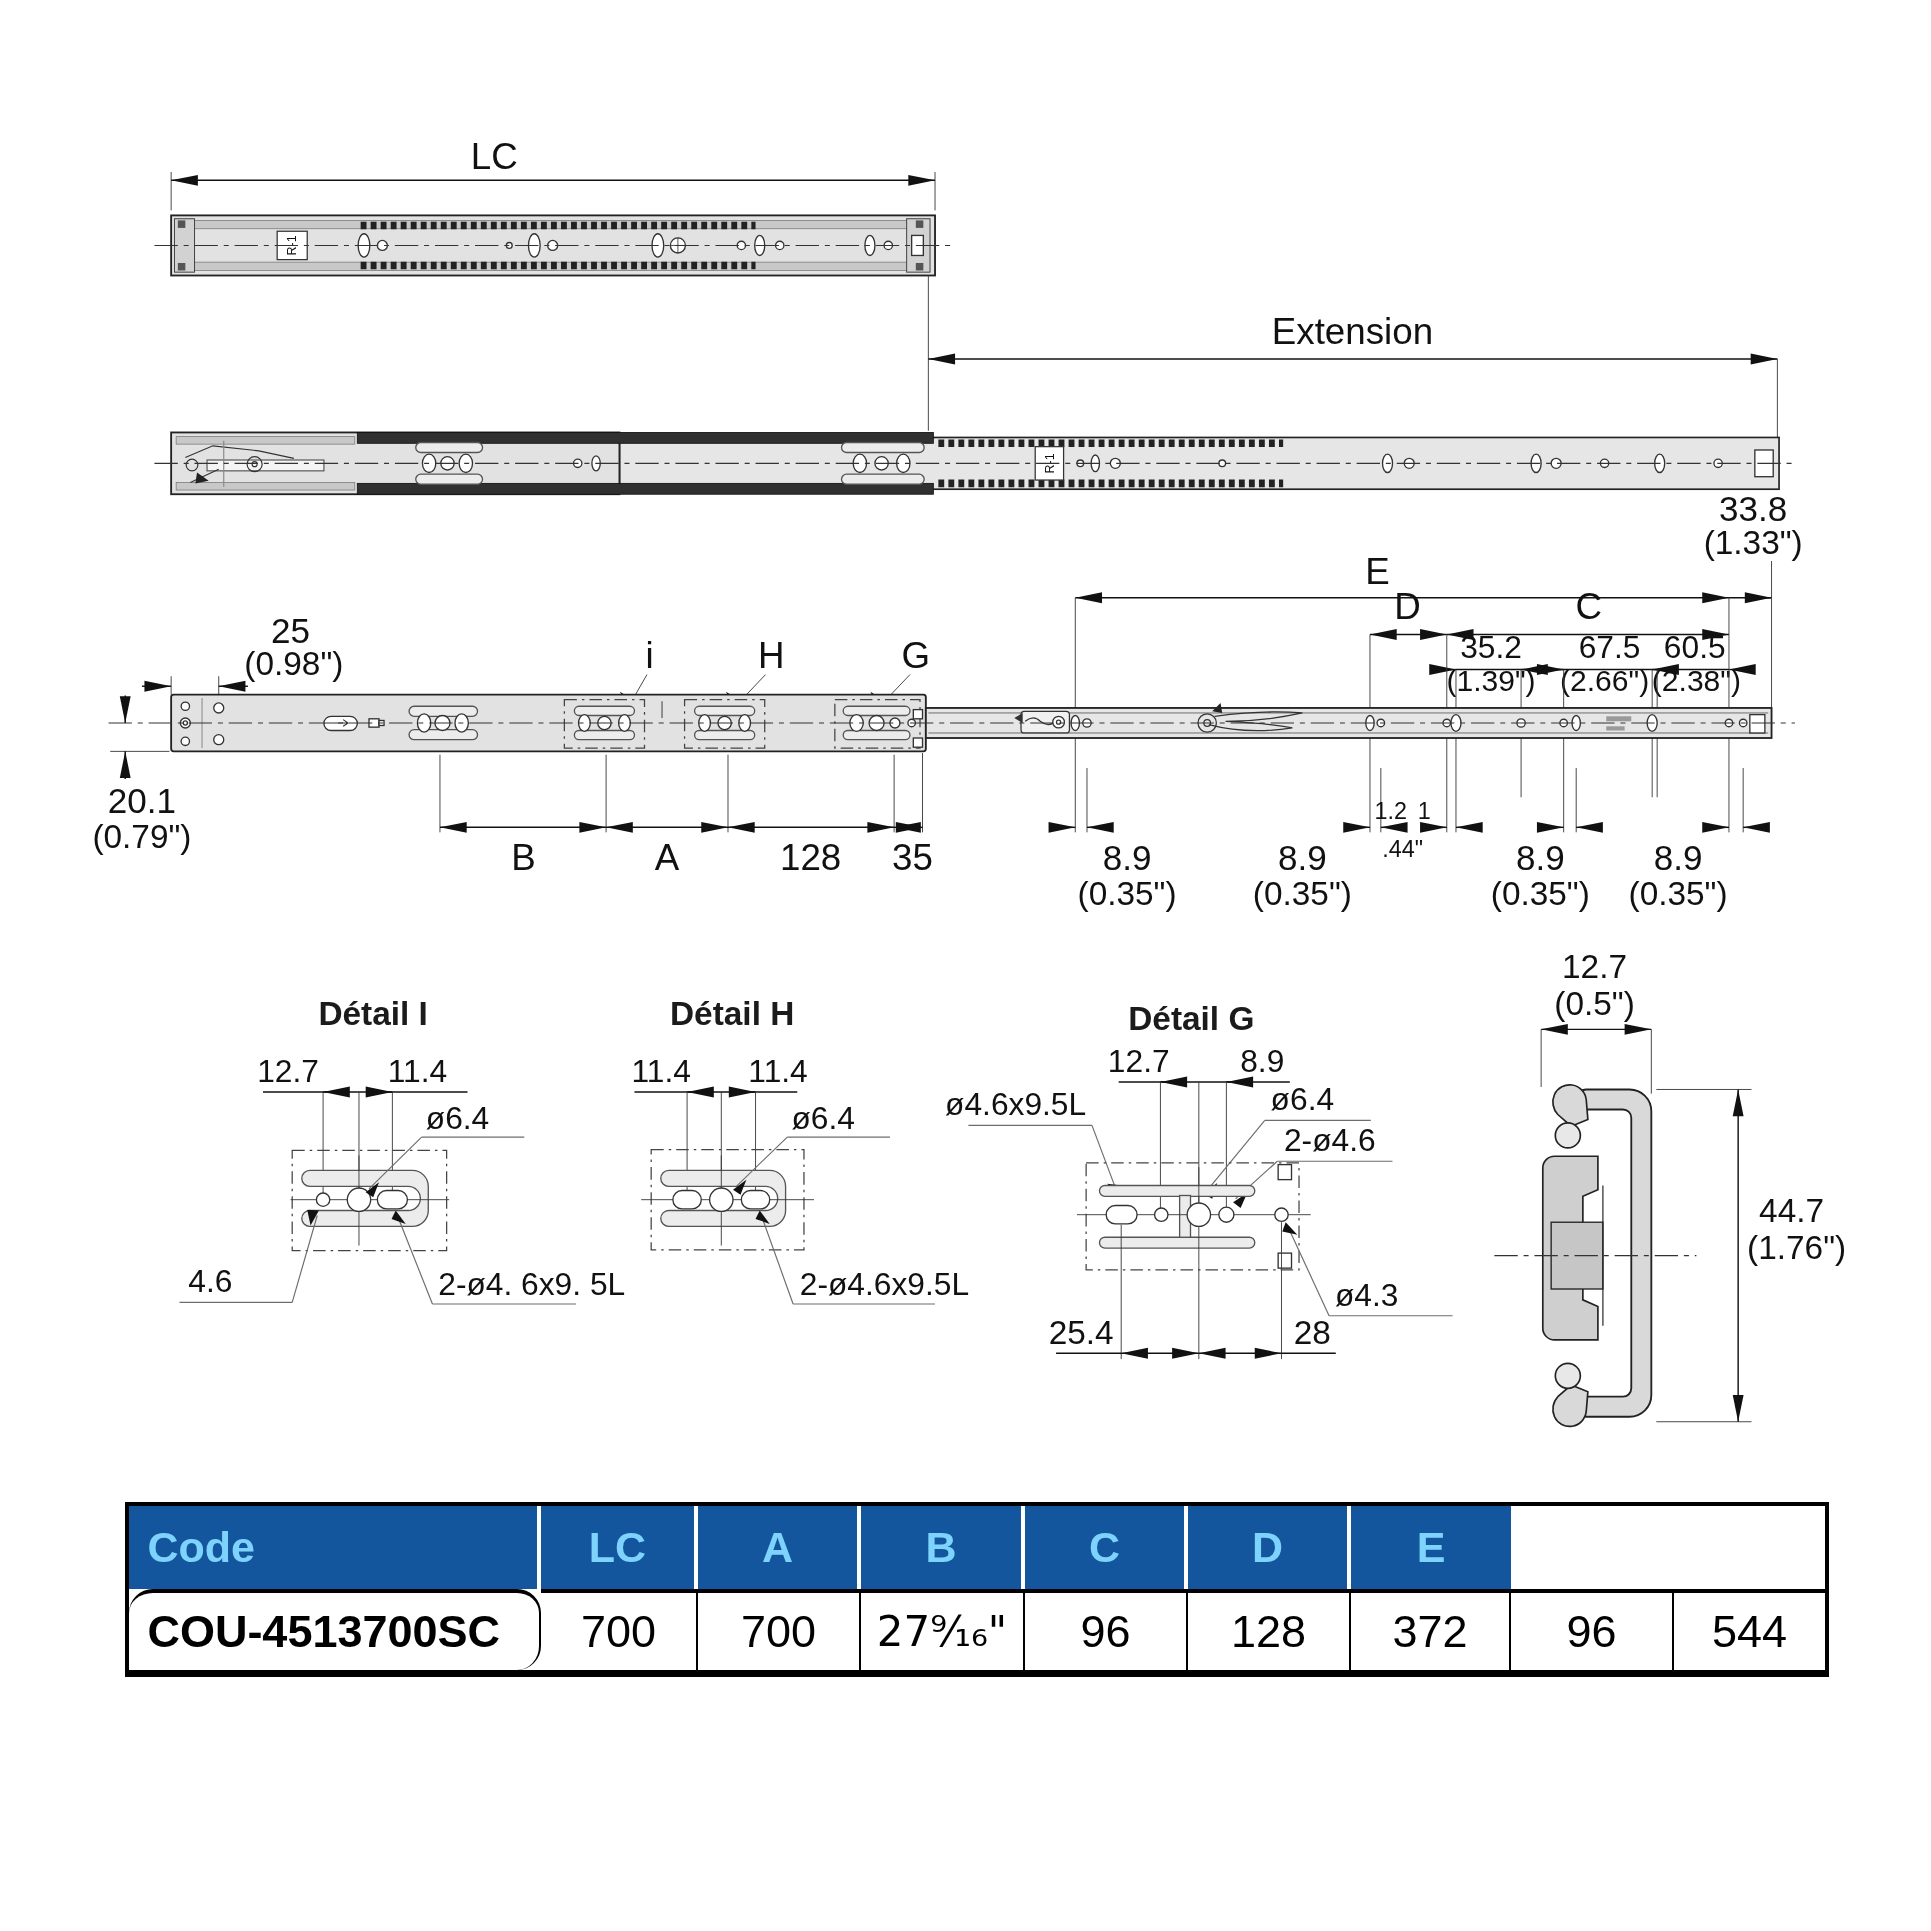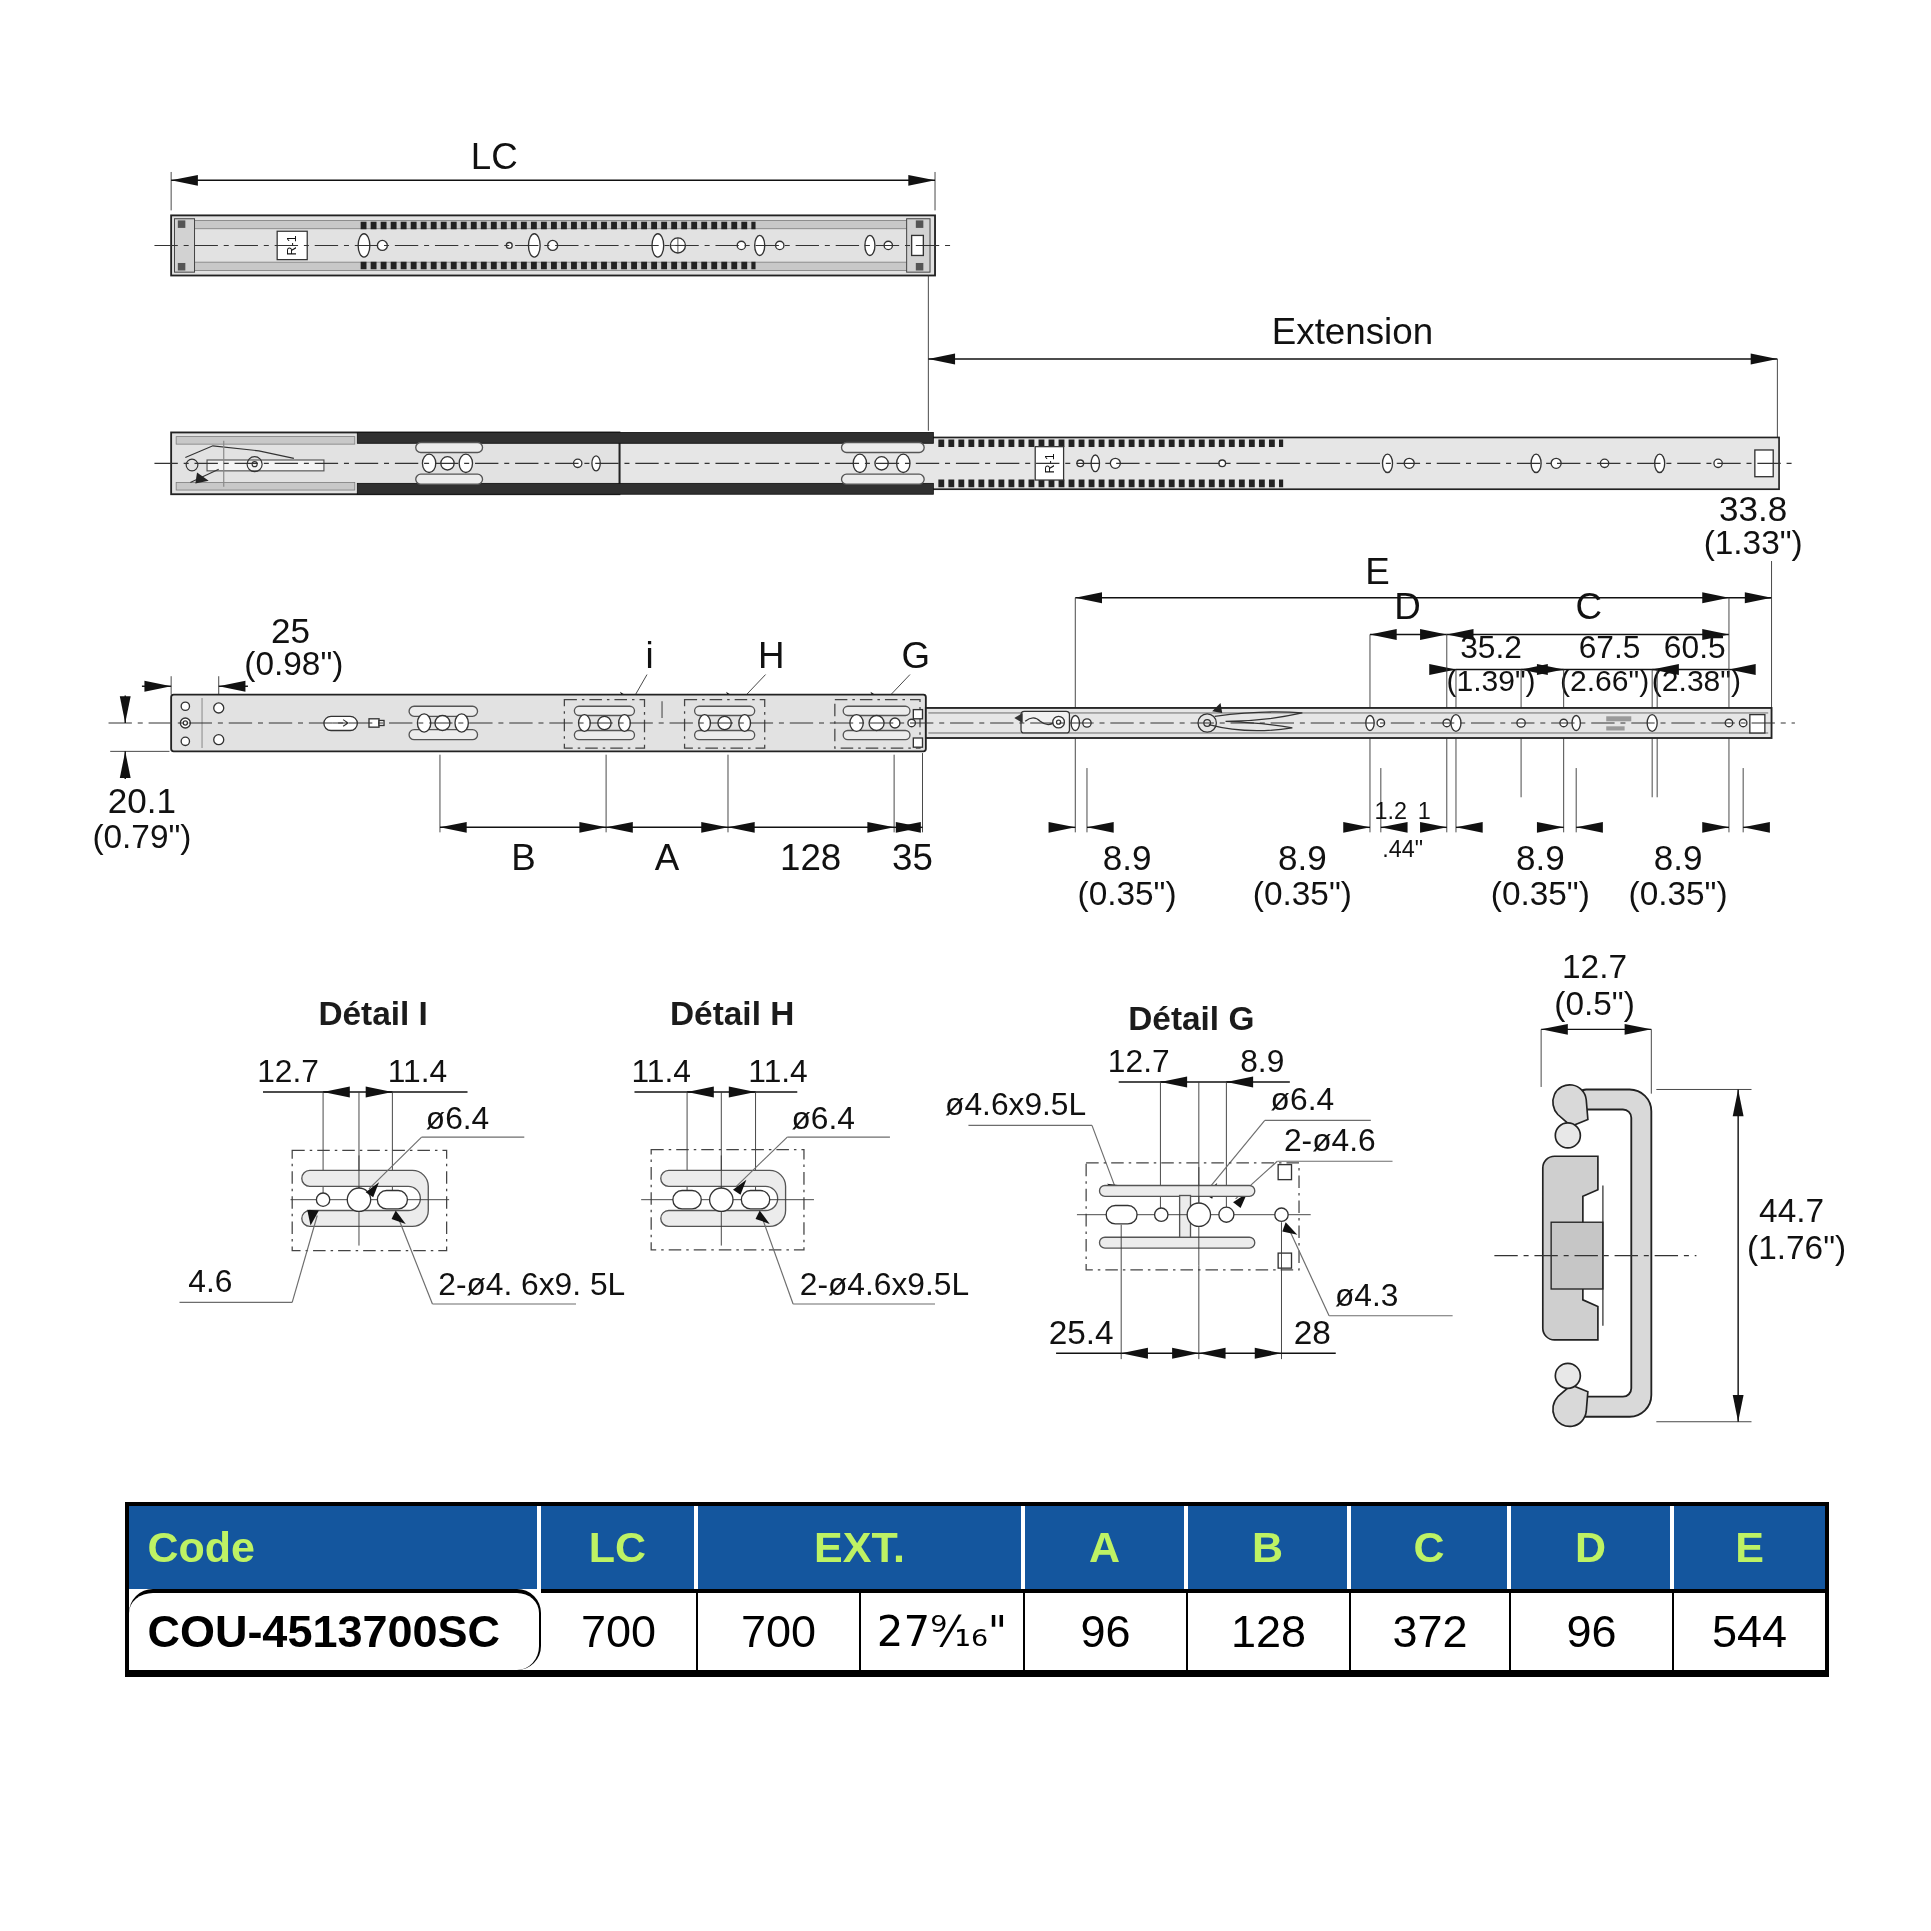--- a/index.html
+++ b/index.html
@@ -18,21 +18,21 @@
   .rail{fill:#e2e2e2;stroke:#222;stroke-width:2.2;}
   .band{fill:#c8c8c8;stroke:#777;stroke-width:.9;}
   .dkband{fill:#303030;stroke:#111;stroke-width:1;}
   .part{fill:#ececec;stroke:#555;stroke-width:1.6;}
   .hole{fill:#fff;stroke:#333;stroke-width:1.6;}
   .teeth{stroke:#222;stroke-width:9;stroke-dasharray:7 5;fill:none;}
   .ldr{stroke:#6d6d6d;stroke-width:1.4;fill:none;}
   
   #spec-table{position:absolute;left:125px;top:1502px;width:1704px;border:4.2px solid #000;border-bottom-width:7.5px;box-sizing:border-box;}
   .trow{display:grid;grid-template-columns:412px 157px 163px 164px 163px 163px 160px 163px auto;}
-  .hcell{background:#14569E;color:#bef264;font-weight:bold;font-size:43px;height:83px;line-height:83px;text-align:center;border-right:4.2px solid #fff;}
+  .hcell{background:#14569E;color:#7dd3fc;font-weight:bold;font-size:43px;height:83px;line-height:83px;text-align:center;border-right:4.2px solid #fff;}
   .hcell:last-child{border-right:none;}
   .hspan{grid-column:3 / span 2;}
   .dcell{background:#fff;color:#000;font-size:45px;height:77px;line-height:77px;text-align:center;border-top:4.2px solid #000;border-right:2.5px solid #000;}
   .dcell:last-child{border-right:none;text-align:center;}
   .cellL{text-align:left;padding-left:18.4px;}
   .bold{font-weight:bold;border-radius:24px;}
   .frac{font-family:"DejaVu Sans","Liberation Sans",sans-serif;font-size:42px;}
 </style>
 </head>
 <body>
@@ -460,21 +460,20 @@
     <line class="thin" x1="1984" y1="1305" x2="2098" y2="1305"></line>
     <line class="thin" x1="1984" y1="1703" x2="2098" y2="1703"></line>
     <line class="dim" x1="2082" y1="1305" x2="2082" y2="1703" marker-start="url(#mA)" marker-end="url(#mA)"></line>
   </g>
 </svg>
 
 <div id="spec-table">
   <div class="trow">
     <div class="hcell cellL">Code</div>
     <div class="hcell">LC</div>
-    <div class="hcell hspan">EXT.</div>
     <div class="hcell">A</div>
     <div class="hcell">B</div>
     <div class="hcell">C</div>
     <div class="hcell">D</div>
     <div class="hcell">E</div>
   </div>
   <div class="trow">
     <div class="dcell cellL bold">COU-4513700SC</div>
     <div class="dcell">700</div>
     <div class="dcell">700</div>

